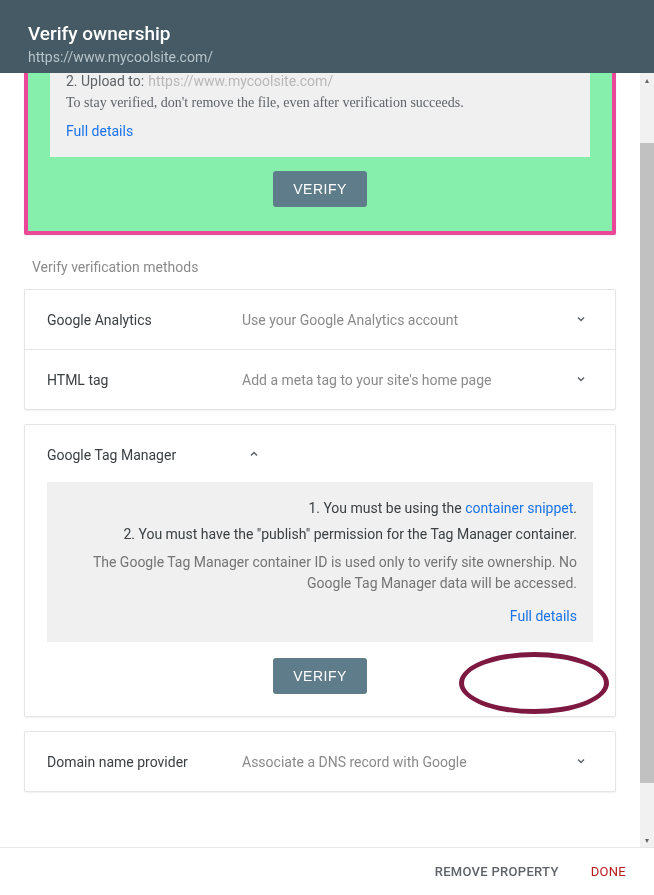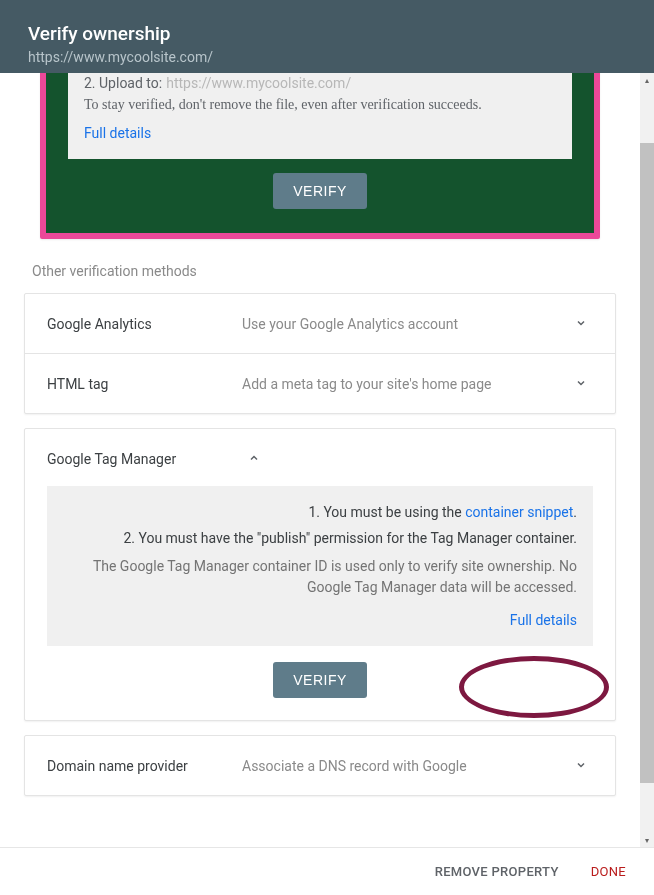--- a/index.html
+++ b/index.html
@@ -9,21 +9,21 @@
     .dialog-title { font-size: 19px; font-weight: 500; margin-bottom: 4px; }
     .dialog-subtitle { font-size: 14px; color: #b7c4ca; }
     .dialog-body { flex: 1; overflow-y: hidden; position: relative; display: flex; }
     .scroll-area { flex: 1; overflow-y: auto; padding: 0 24px; }
     .scrollbar-track { width: 14px; background: #f1f1f1; position: relative; }
     .scrollbar-arrow { position: absolute; width: 14px; height: 14px; left: 0; display: flex; align-items: center; justify-content: center; font-size: 8px; color: #666; }
     .scrollbar-arrow.up { top: 0; }
     .scrollbar-arrow.down { bottom: 0; }
     .scrollbar-thumb { position: absolute; width: 14px; left: 0; background: #c1c1c1; border-radius: 0; }
 
-    .card { background: #14532d; border: 6px solid #ec4899; border-radius: 2px; margin: 12px 16px; box-shadow: 0 1px 2px rgba(0,0,0,.08); }
+    .card { background: #86efac; border: 4px solid #ec4899; border-radius: 2px; margin: 12px 0; box-shadow: 0 1px 2px rgba(0,0,0,.08); }
     .card-inner { padding: 20px 22px 20px; }
     .gray-panel { background: #f0f0f0; padding: 18px 16px 18px; color: #5f6368; font-size: 14px; margin: 0 0 14px; }
     .step-row { margin-bottom: 6px; }
     .step-prefix { color: #5f6368; }
     .upload-row { display: flex; gap: 4px; }
     .upload-url { color: #b7b7b7; }
     .stay-line { margin-top: 6px; margin-bottom: 12px; font-family: Liberation Serif, serif; }
     .link { color: #1a73e8; font-size: 14px; cursor: pointer; }
     .verify-row { display: flex; justify-content: center; padding: 0 0 4px; }
     .verify-btn { background: #5f7c8a; color: #fff; border: none; padding: 10px 20px; font-size: 14px; font-weight: 500; letter-spacing: .5px; border-radius: 3px; cursor: pointer; }
@@ -71,21 +71,21 @@
             </div>
             <div class="stay-line">To stay verified, don't remove the file, even after verification succeeds.</div>
             <span class="link">Full details</span>
           </div>
           <div class="verify-row">
             <button class="verify-btn">VERIFY</button>
           </div>
         </div>
       </div>
 
-      <div class="section-label">Other verification methods</div>
+      <div class="section-label">Verify verification methods</div>
 
       <div class="accordion">
         <div class="acc-row">
           <div class="acc-title">Google Analytics</div>
           <div class="acc-desc">Use your Google Analytics account</div>
           <div class="chevron">
             <svg viewBox="0 0 24 24" fill="none" stroke="#5f6368" stroke-width="3">
                 <polyline points="6 9 12 15 18 9"></polyline>
               </svg>
           </div>

